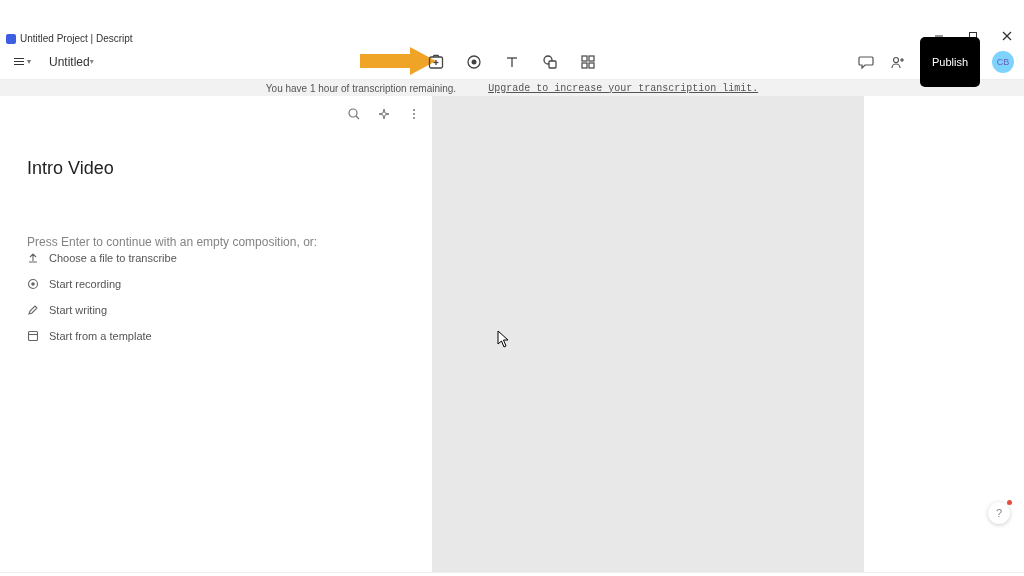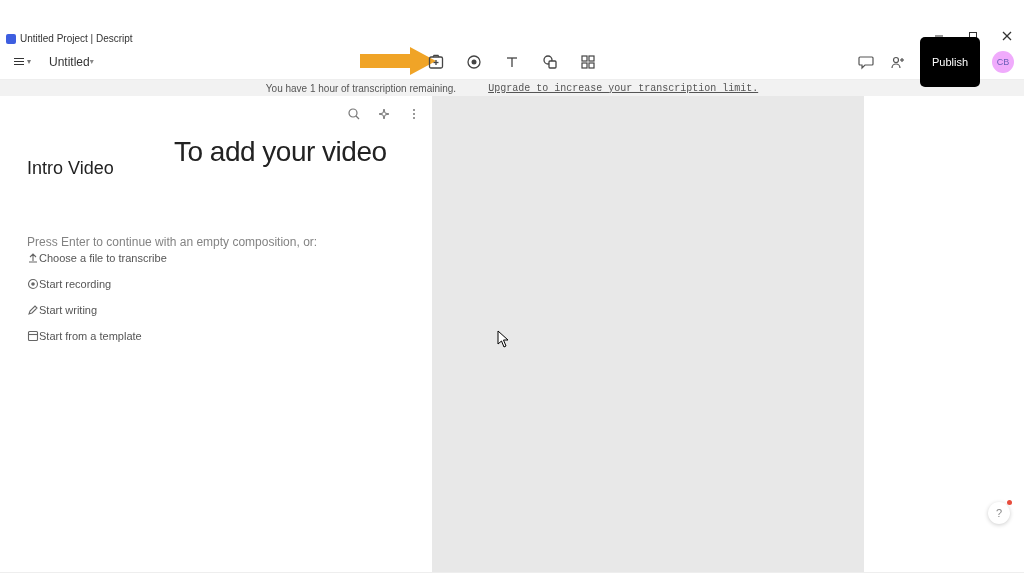--- a/index.html
+++ b/index.html
@@ -20,42 +20,42 @@
   .hamburger .chev { font-size: 8px; color: #777; }
   .proj-name { display: flex; align-items: center; font-size: 12px; color: #333; cursor: pointer; padding: 4px; }
   .proj-name .chev { font-size: 8px; color: #888; }
   
   .tb-center { position: absolute; left: 50%; transform: translateX(-50%); display: flex; align-items: center; gap: 18px; }
   .tb-center .tool { width: 20px; height: 20px; display: flex; align-items: center; justify-content: center; cursor: pointer; color: #444; }
   
   .tb-right { position: absolute; right: 10px; display: flex; align-items: center; gap: 12px; }
   .tb-right .ricon { width: 20px; height: 20px; display: flex; align-items: center; justify-content: center; cursor: pointer; color: #555; }
   .publish-btn { background: #000; color: #fff; font-size: 11px; padding: 19px 12px; border-radius: 5px; cursor: pointer; border: none; }
-  .avatar { width: 22px; height: 22px; border-radius: 50%; background: #f0abfc; color: #6a5fb8; font-size: 9px; display: flex; align-items: center; justify-content: center; }
+  .avatar { width: 22px; height: 22px; border-radius: 50%; background: #7dd3fc; color: #6a5fb8; font-size: 9px; display: flex; align-items: center; justify-content: center; }
   
   .arrow-callout { position: absolute; left: 360px; top: 0px; pointer-events: none; }
   
   
   .banner { height: 16px; background: #f2f2f2; font-size: 10px; display: flex; align-items: center; justify-content: center; color: #555; gap: 32px; }
   .banner a { color: #555; text-decoration: underline; cursor: pointer; font-family: Liberation Mono, monospace; }
   
   
   .main { height: 476px; position: relative; }
   
   .sidebar-col { position: absolute; left: 0; top: 0; width: 432px; height: 100%; }
   .script-toolbar { position: absolute; right: 10px; top: 10px; display: flex; align-items: center; gap: 14px; }
   .script-toolbar .stool { width: 16px; height: 16px; display: flex; align-items: center; justify-content: center; cursor: pointer; color: #666; }
   
   .heading-overlay { position: absolute; left: 174px; top: 40px; font-size: 28px; font-weight: 500; color: #222; letter-spacing: -0.5px; white-space: nowrap; }
   
   .comp-title { position: absolute; left: 27px; top: 62px; font-size: 18px; color: #222; }
   .hint { position: absolute; left: 27px; top: 114px; font-size: 12px; color: #838383; margin-top: 25px; }
   
   .options { position: absolute; left: 27px; top: 156px; display: flex; flex-direction: column; gap: 14px; }
-  .opt { display: flex; align-items: center; font-size: 11px; color: #555; cursor: pointer; }
+  .opt { display: flex; align-items: center; gap: 10px; font-size: 11px; color: #555; cursor: pointer; }
   .opt .oicon { width: 12px; height: 12px; display: flex; align-items: center; justify-content: center; color: #666; }
   
   .canvas { position: absolute; left: 432px; top: 0; width: 432px; height: 100%; background: #e8e8e8; }
   .cursor { position: absolute; left: 497px; top: 234px; pointer-events: none; }
   
   
   .playbar { height: 32px; border-top: 1px solid #eee; display: flex; align-items: center; justify-content: center; gap: 14px; position: relative; }
   .pb-btn { width: 26px; height: 22px; display: flex; align-items: center; justify-content: center; cursor: pointer; color: #888; border-radius: 4px; }
   .pb-btn.play { background: #f0f0f0; color: #444; }
   
@@ -190,21 +190,20 @@
       </div>
       <div class="stool">
         <svg width="14" height="14" viewBox="0 0 14 14">
             <circle cx="7" cy="3" r="1" fill="#777"></circle>
             <circle cx="7" cy="7" r="1" fill="#777"></circle>
             <circle cx="7" cy="11" r="1" fill="#777"></circle>
           </svg>
       </div>
     </div>
 
-    <div class="heading-overlay">To add your video</div>
     <div class="comp-title">Intro Video</div>
     <div class="hint">Press Enter to continue with an empty composition, or:</div>
 
     <div class="options">
       <div class="opt">
         <span class="oicon">
           <svg width="12" height="12" viewBox="0 0 12 12">
               <path d="M6 9 V2 M3 5 L6 2 L9 5 M2 10 H10" fill="none" stroke="#666" stroke-width="1.1"></path>
             </svg>
         </span>

